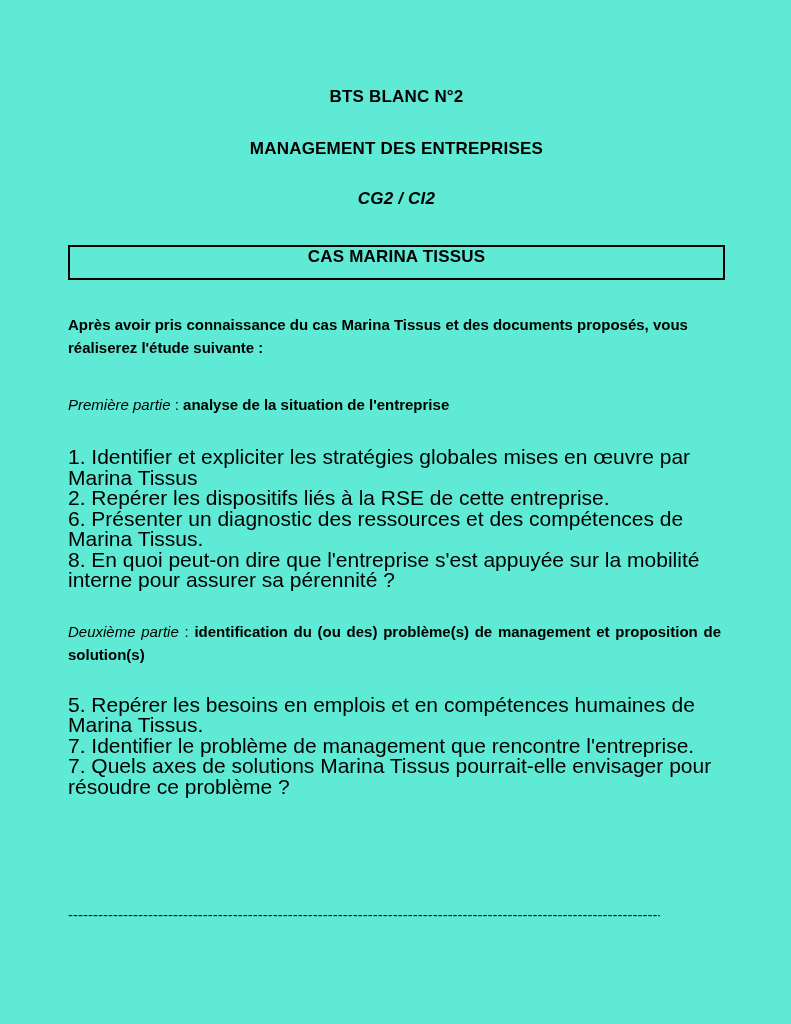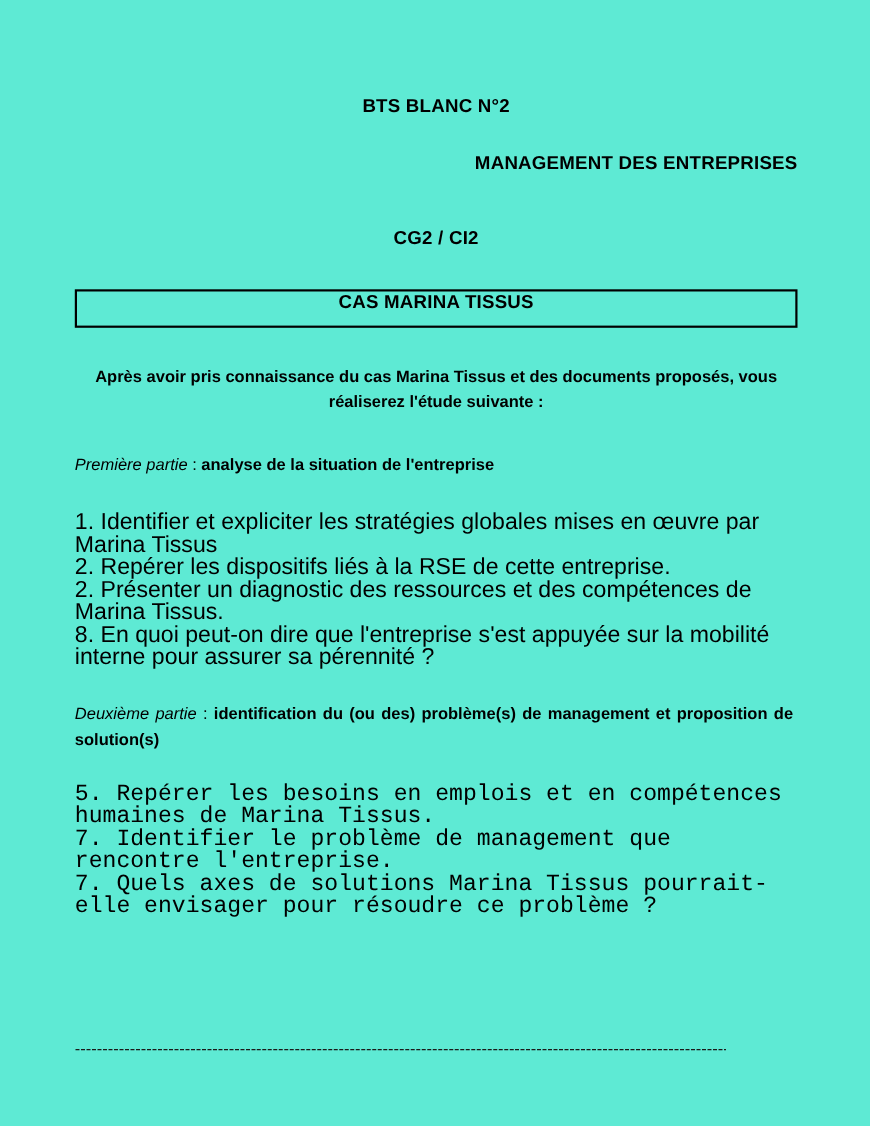--- a/index.html
+++ b/index.html
@@ -9,58 +9,57 @@
     height: 1024px;
     margin: 0 auto;
     background: #5eead4;
     font-family: "Liberation Sans", sans-serif;
     color: #000000;
     box-sizing: border-box;
     padding: 88px 66px 0 68px;
     overflow: hidden;
   }
   .title { font-size: 17px; font-weight: bold; text-align: center; margin: 0; line-height: 17px; letter-spacing: 0.2px; }
-  .title-subject { margin-top: 35px; text-align: right; }
-  .title-classes { margin-top: 51px; }
+  .title-subject { margin-top: 35px; }
+  .title-classes { margin-top: 33px; font-style: italic; }
   .case-box {
     margin-top: 38px;
     border: 2px solid #000000;
     height: 35px;
     box-sizing: border-box;
     display: flex;
     align-items: flex-start;
     justify-content: center;
     font-size: 17px;
     font-weight: bold;
     letter-spacing: 0.2px;
   }
   .intro {
     margin: 33px 0 0 0;
     font-size: 15px;
     font-weight: bold;
     line-height: 23px;
-    text-align: center;
   }
   .part-heading {
     margin: 34px 4px 0 0;
     font-size: 15px;
     line-height: 23px;
   }
   .part-heading .part-label { font-style: italic; font-weight: normal; }
   .part-heading .part-title { font-weight: bold; }
   .part2 { margin-top: 29px; text-align: justify; }
   .question-list {
     margin: 31px 0 0 0;
     padding: 0;
     list-style: none;
     font-size: 21px;
     line-height: 20.5px;
     font-weight: normal;
   }
-  .question-list.second { margin-top: 29px; font-family: Liberation Mono, monospace; }
+  .question-list.second { margin-top: 29px; }
   .question-list li { margin: 0; padding: 0; }
   .divider {
     margin: 110px 0 0 0;
     font-size: 15px;
     line-height: 15px;
     white-space: nowrap;
     overflow: hidden;
     width: 592px;
     letter-spacing: 0px;
     color: #1a1a1a;
@@ -81,21 +80,21 @@
     <span>CAS MARINA TISSUS</span>
   </div>
 
   <p class="intro">Après avoir pris connaissance du cas Marina Tissus et des documents proposés, vous réaliserez l'étude suivante :</p>
 
   <p class="part-heading"><span class="part-label">Première partie</span><span> : </span><span class="part-title">analyse de la situation de l'entreprise</span></p>
 
   <ul class="question-list">
     <li>1. Identifier et expliciter les stratégies globales mises en œuvre par Marina Tissus</li>
     <li>2. Repérer les dispositifs liés à la RSE de cette entreprise.</li>
-    <li>2. Présenter un diagnostic des ressources et des compétences de Marina Tissus.</li>
+    <li>6. Présenter un diagnostic des ressources et des compétences de Marina Tissus.</li>
     <li>8. En quoi peut-on dire que l'entreprise s'est appuyée sur la mobilité interne pour assurer sa pérennité ?</li>
   </ul>
 
   <p class="part-heading part2"><span class="part-label">Deuxième partie</span><span> : </span><span class="part-title">identification du (ou des) problème(s) de management et proposition de solution(s)</span></p>
 
   <ul class="question-list second">
     <li>5. Repérer les besoins en emplois et en compétences humaines de Marina Tissus.</li>
     <li>7. Identifier le problème de management que rencontre l'entreprise.</li>
     <li>7. Quels axes de solutions Marina Tissus pourrait-elle envisager pour résoudre ce problème ?</li>
   </ul>

